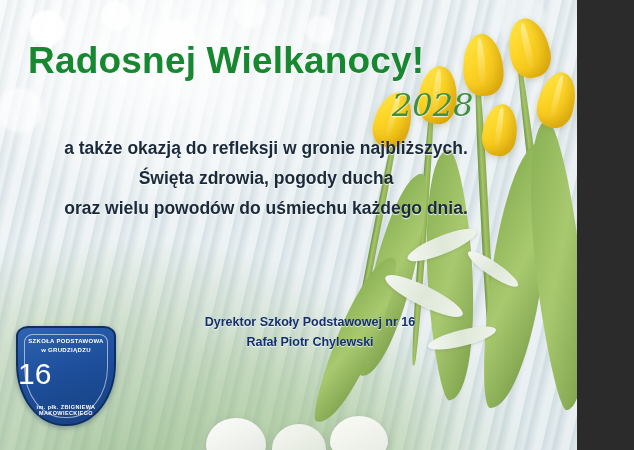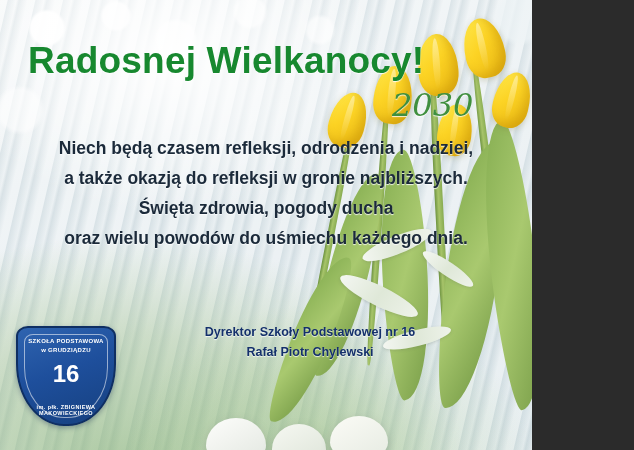--- a/index.html
+++ b/index.html
@@ -2,21 +2,21 @@
 <html><head>
 <meta charset="utf-8">
 <style>
   html, body {
     margin: 0;
     padding: 0;
     background: #2b2b2b;
   }
   .card {
     position: relative;
-    width: 532px;
+    width: 577px;
     height: 450px;
     overflow: hidden;
     font-family: "Liberation Sans", sans-serif;
     background: #fef9c3;
   }
 
   
   .bg-base {
     position: absolute;
     inset: 0;
@@ -145,21 +145,21 @@
     font-size: 17.5px;
     font-weight: bold;
     line-height: 30px;
     text-shadow: 0 1px 1px rgba(255,255,255,.85);
   }
   .wishes div { white-space: nowrap; }
 
   .signature {
     position: absolute;
     left: 110px;
-    top: 322px;
+    top: 312px;
     width: 400px;
     text-align: center;
     color: #14306b;
     font-size: 12.5px;
     font-weight: bold;
     line-height: 20px;
     text-shadow: 0 1px 1px rgba(255,255,255,.8);
   }
   .signature div { white-space: nowrap; }
 
@@ -191,24 +191,23 @@
     text-align: center;
     color: #fff;
     font-size: 6px;
     font-weight: bold;
     letter-spacing: .3px;
     line-height: 9px;
   }
   .crest-num {
     position: absolute;
     top: 33px; left: 0; right: 0;
-    text-align: center;
     color: #fff;
-    font-size: 24px;
-    font-weight: bold;
+    font-size: 30px;
+    font-weight: normal;
     line-height: 26px;
   }
   .crest-arc {
     position: absolute;
     bottom: 8px; left: 0; right: 0;
     text-align: center;
     color: #fff;
     font-size: 5.5px;
     font-weight: bold;
     letter-spacing: .4px;
@@ -251,24 +250,23 @@
     <div class="ribbon" style="left:186px; top:262px; width:60px; height:14px; transform:rotate(34deg);"></div>
   </div>
 
   <div class="egg" style="left:206px; top:418px; width:60px; height:46px; background:linear-gradient(150deg,#fdfdfb,#e2e7e0);"></div>
   <div class="egg" style="left:272px; top:424px; width:54px; height:42px; background:linear-gradient(150deg,#f6f8f2,#dde4d8);"></div>
   <div class="egg" style="left:330px; top:416px; width:58px; height:44px; background:linear-gradient(150deg,#fbfbf6,#e6ebe2);"></div>
 
   <div class="content">
 
     <div class="headline">Radosnej Wielkanocy!</div>
-    <div class="year">2030</div>
+    <div class="year">2028</div>
 
     <div class="wishes">
-      <div>Niech będą czasem refleksji, odrodzenia i nadziei,</div>
       <div>a także okazją do refleksji w gronie najbliższych.</div>
       <div>Święta zdrowia, pogody ducha</div>
       <div>oraz wielu powodów do uśmiechu każdego dnia.</div>
     </div>
 
     <div class="signature">
       <div>Dyrektor Szkoły Podstawowej nr 16</div>
       <div>Rafał Piotr Chylewski</div>
     </div>
 

